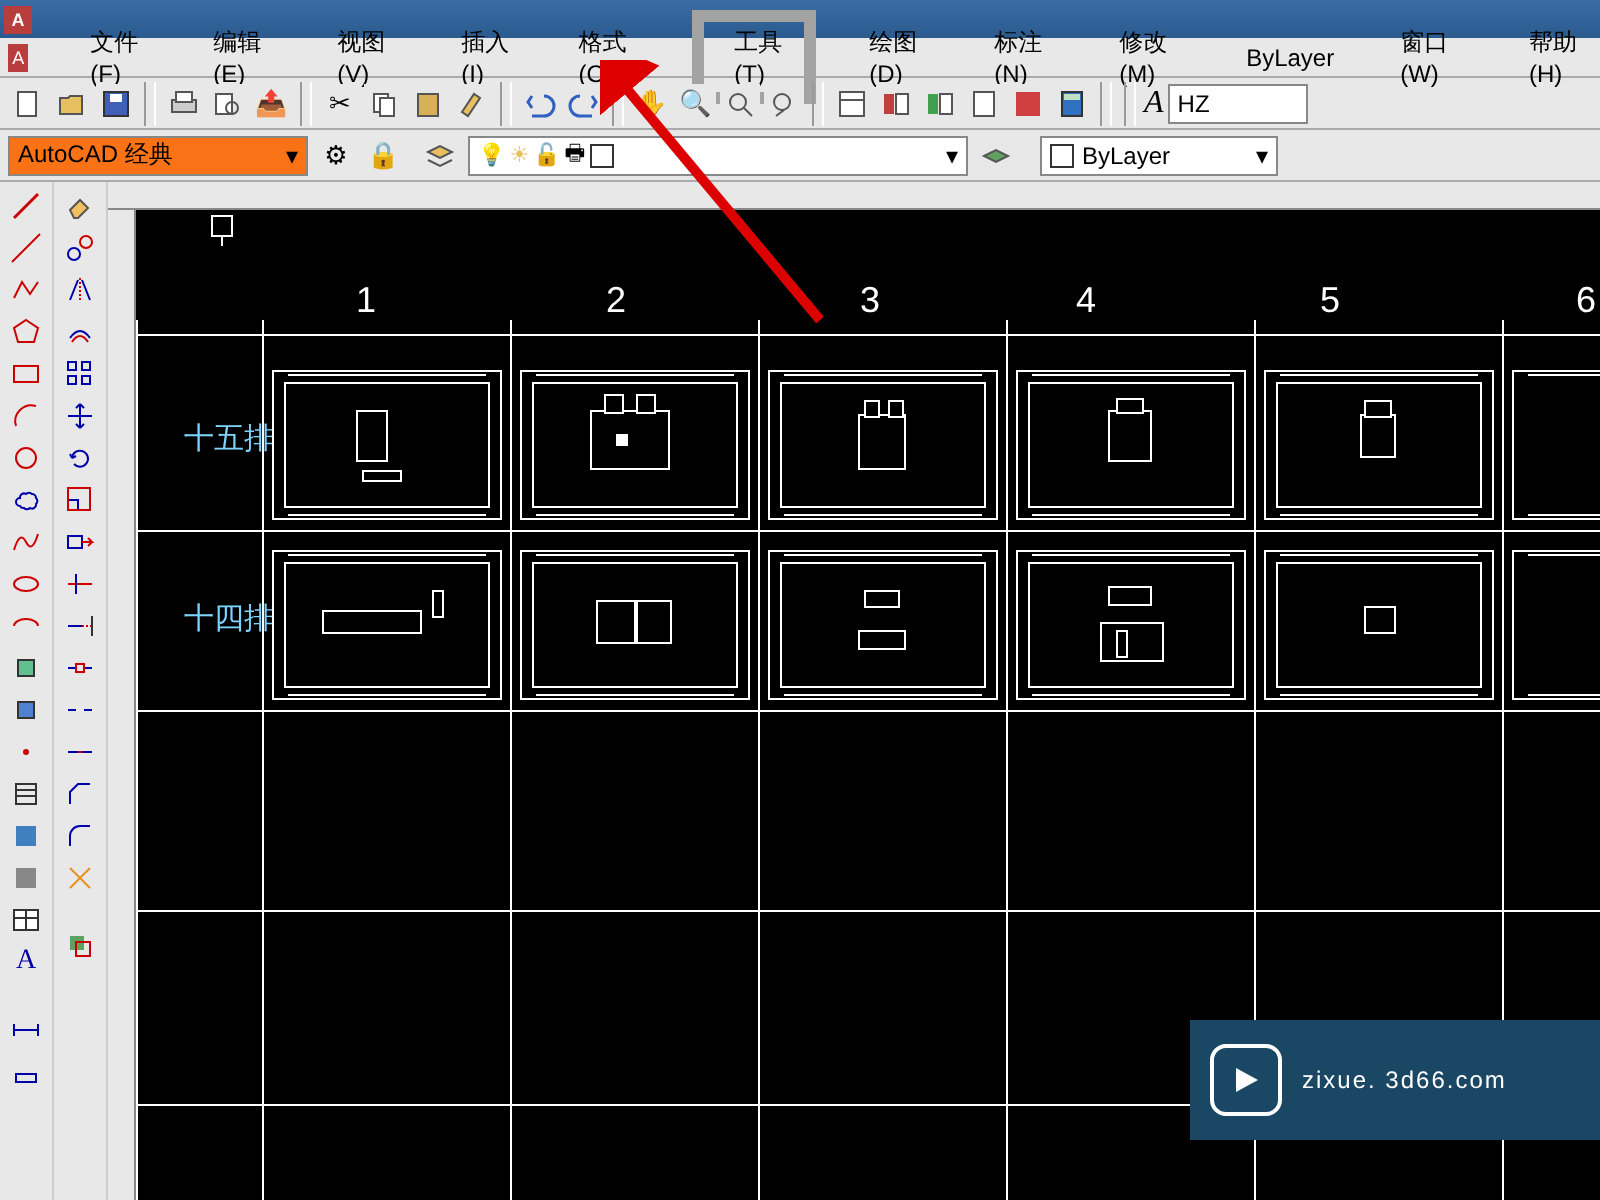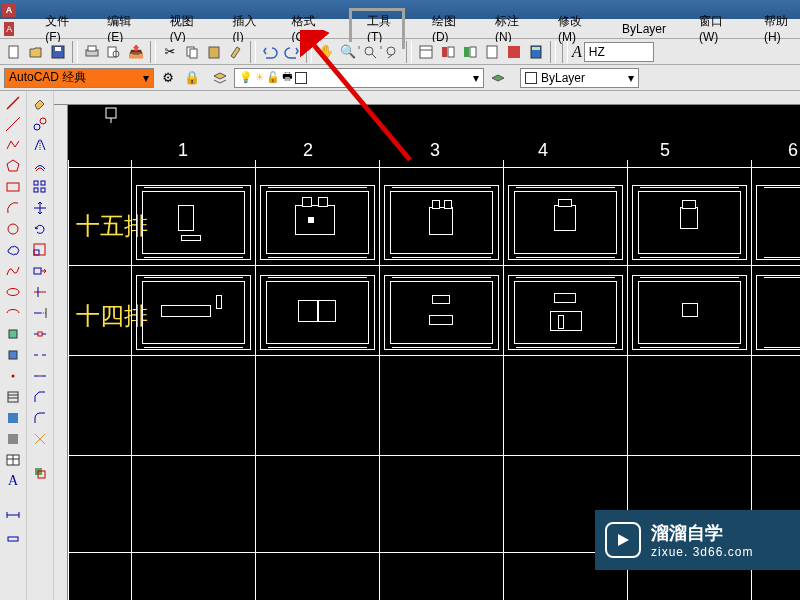--- a/index.html
+++ b/index.html
@@ -6,21 +6,21 @@
 body { background: #000; width: 800px; height: 600px; overflow: hidden; position: relative; }
 
 
 .title-bar { height: 19px; background: linear-gradient(to bottom, #3b6ea5, #2a5a8e); display: flex; align-items: center; color: #fff; font-size: 12px; font-weight: bold; padding-left: 2px; }
 .title-bar .app-icon { width: 14px; height: 14px; background: #b83d3d; margin-right: 4px; display: inline-flex; align-items: center; justify-content: center; font-size: 9px; }
 
 
 .menu-bar { height: 20px; background: #e8e8e8; display: flex; align-items: center; font-size: 12px; border-bottom: 1px solid #aaa; }
 .menu-bar .sys-icon { width: 14px; height: 14px; background: #b83d3d; margin: 0 4px; display: inline-flex; align-items: center; justify-content: center; font-size: 9px; color: #fff; }
 .menu-item { padding: 2px 6px; cursor: pointer; margin-left: 21px; }
-.menu-item.highlighted { border: 3px solid #a3a3a3; padding-left: 15px; }
+.menu-item.highlighted { border: 6px solid #a3a3a3; padding-left: 15px; }
 
 
 .toolbar-row { height: 26px; background: #e8e8e8; border-bottom: 1px solid #aaa; display: flex; align-items: center; gap: 2px; padding: 0 4px; }
 .toolbar-row .sep { width: 6px; height: 22px; border-left: 1px solid #999; border-right: 1px solid #fff; margin: 0 2px; }
 .tool-btn { width: 20px; height: 20px; background: #e8e8e8; border: 1px solid transparent; display: flex; align-items: center; justify-content: center; font-size: 13px; cursor: pointer; }
 .tool-btn svg { width: 16px; height: 16px; }
 .text-input { width: 70px; height: 20px; background: #fff; border: 1px solid #888; font-size: 12px; padding: 0 4px; }
 
 
 .toolbar-row2 { height: 26px; background: #e8e8e8; border-bottom: 1px solid #aaa; display: flex; align-items: center; gap: 4px; padding: 0 4px; }
@@ -42,21 +42,21 @@
 .canvas { position: absolute; left: 68px; top: 105px; right: 0; bottom: 0; background: #000; }
 
 
 .ucs { position: absolute; left: 35px; top: 0px; width: 20px; height: 20px; }
 .ucs svg { stroke: #fff; fill: none; }
 
 
 .col-num { position: absolute; top: 35px; color: #fff; font-size: 18px; }
 
 
-.row-label { position: absolute; left: 8px; color: #fde047; font-size: 24px; writing-mode: horizontal-tb; }
+.row-label { position: absolute; left: 24px; color: #7dd3fc; font-size: 15px; writing-mode: horizontal-tb; }
 
 
 .cell { position: absolute; width: 115px; height: 75px; }
 .cell-outer { position: absolute; inset: 0; border: 1px solid #fff; }
 .cell-inner { position: absolute; inset: 6px; border: 1px solid #fff; }
 .cell-line-top { position: absolute; top: 2px; left: 8px; right: 8px; height: 1px; border-top: 1px solid #fff; }
 .cell-line-bot { position: absolute; bottom: 2px; left: 8px; right: 8px; height: 1px; border-top: 1px solid #fff; }
 .box { position: absolute; border: 1px solid #fff; background: #000; }
 .fillw { background: #fff; }
 
@@ -613,16 +613,15 @@
   <line x1="110" y1="130" x2="8" y2="8" stroke="#d00" stroke-width="5" marker-end="url(#ah)"></line>
 </svg>
 
 <div class="watermark">
   <div class="play">
     <svg width="16" height="16" viewBox="0 0 16 16">
         <polygon points="3,2 14,8 3,14" fill="#fff"></polygon>
       </svg>
   </div>
   <div class="txt">
-    <span class="big">溜溜自学</span>
     <span class="small">zixue. 3d66.com</span>
   </div>
 </div>
 
 </body></html>

